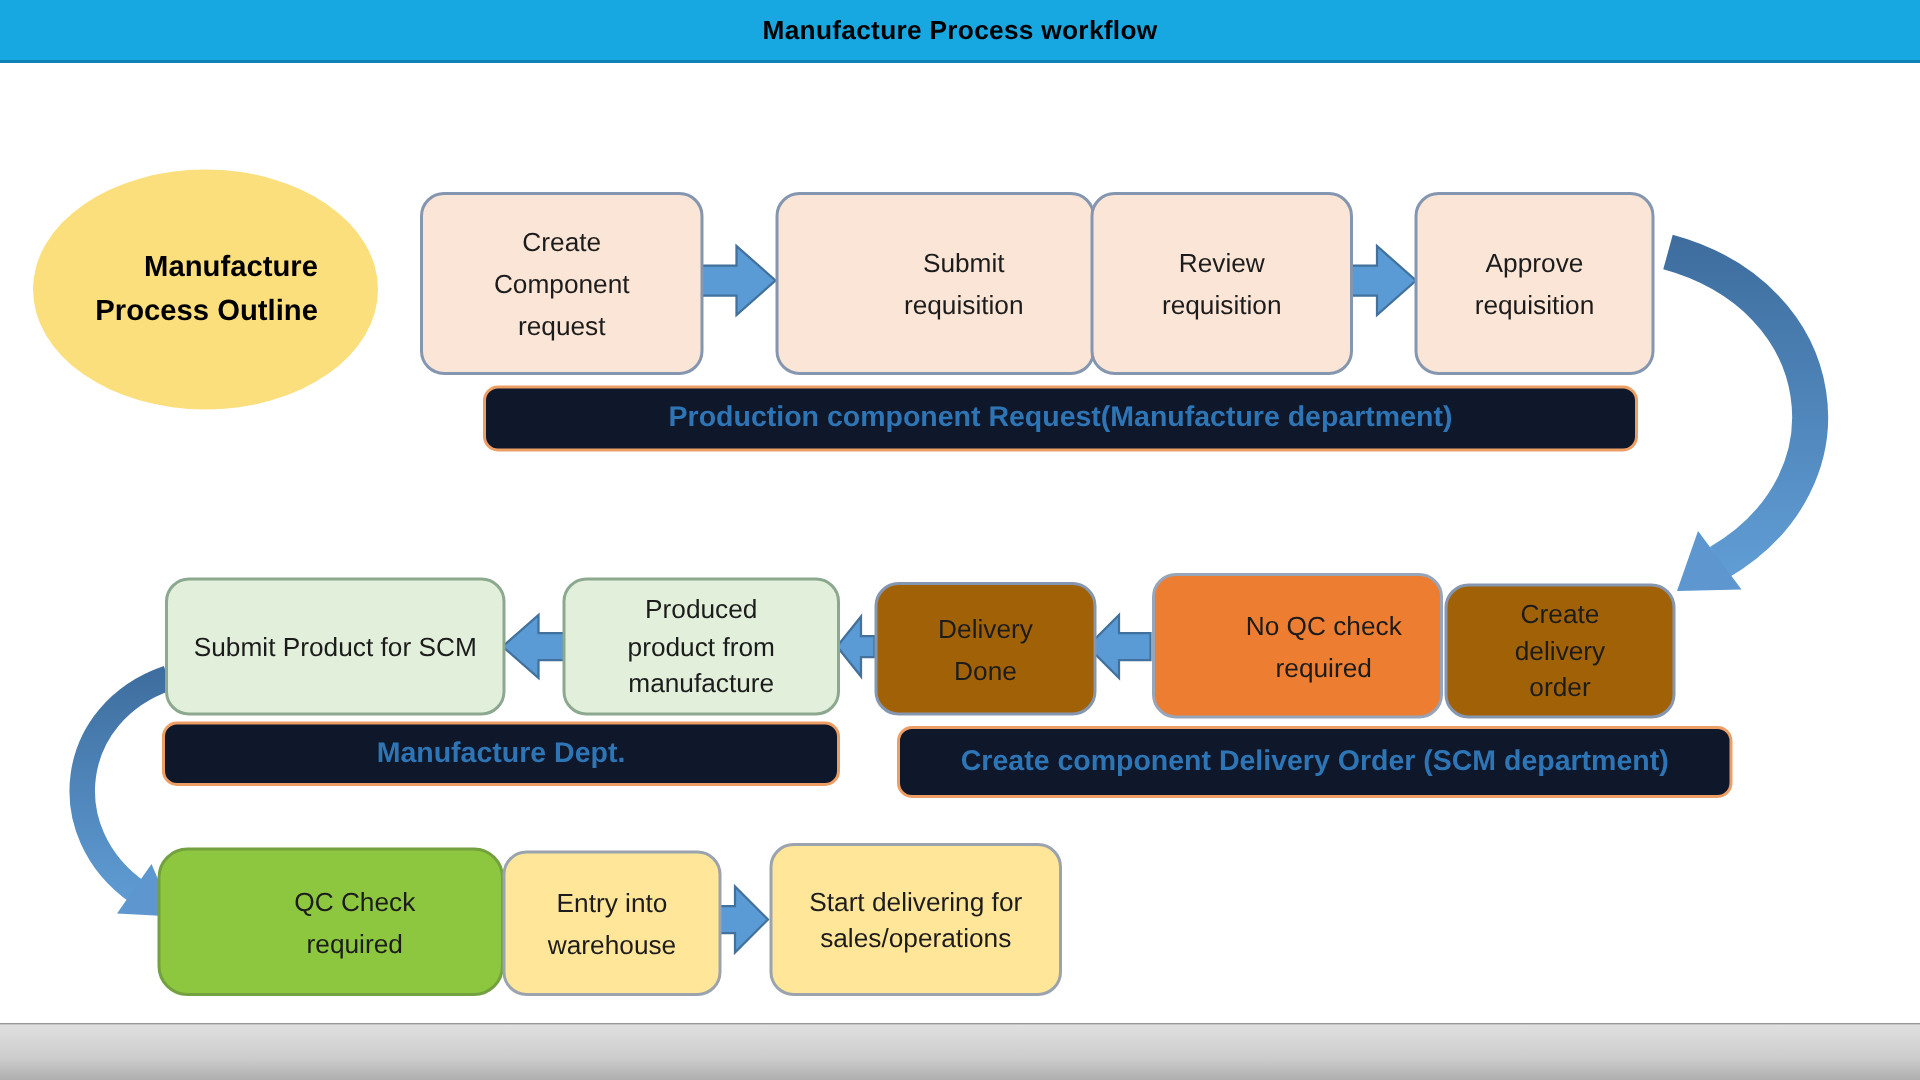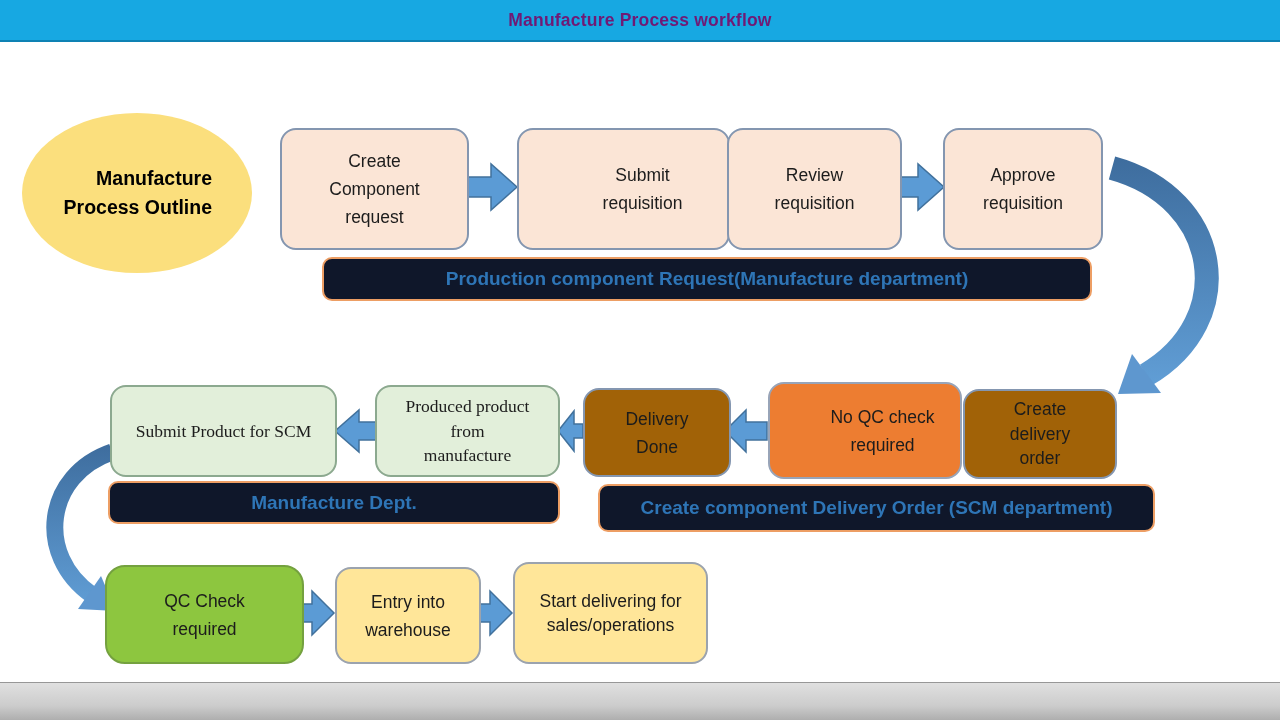--- a/index.html
+++ b/index.html
@@ -4,43 +4,43 @@
 <style>
   html,body{margin:0;padding:0;background:#ffffff;}
   #canvas{
     position:relative;width:1280px;height:720px;overflow:hidden;background:#ffffff;
     font-family:"Liberation Sans",sans-serif;
   }
   .header{
     position:absolute;left:0;top:0;width:1280px;height:40px;
     background:#17A8E2;border-bottom:2px solid #0E82B4;
     display:flex;align-items:center;justify-content:center;
-    color:#701a75;font-weight:bold;font-size:17.5px;letter-spacing:.2px;
+    color:#000000;font-weight:bold;font-size:17.5px;letter-spacing:.2px;
   }
   .footer{
     position:absolute;left:0;top:682px;width:1280px;height:38px;
     background:linear-gradient(180deg,#E0E0E0 0%,#CCCCCC 60%,#ACACAC 100%);
     border-top:1px solid #979797;
   }
   .ellipse{
     position:absolute;left:22px;top:113px;width:230px;height:160px;
     background:#FBDF7D;border-radius:50%;
     display:flex;align-items:center;justify-content:center;text-align:right;
     color:#000;font-weight:bold;font-size:19.5px;line-height:1.5;
   }
   .node{
     position:absolute;display:flex;align-items:center;justify-content:center;
     text-align:center;border:2px solid #8496B0;border-radius:16px;
     color:#1c1c1c;font-size:17.5px;line-height:1.6;background:#fff;
   }
   .peach{background:#FBE5D6;}
   .ltblue{background:#a16207;}
   .orange{background:#ED7D31;border-color:#98A4B8;}
-  .ltgreen{background:#E2EFDA;border-color:#8CA98F;font-family:Liberation Serif, serif;}
-  .green{background:#8DC63F;border-color:#74A13F;border-radius:20px;}
+  .ltgreen{background:#E2EFDA;border-color:#8CA98F;}
+  .green{background:#8DC63F;border-color:#74A13F;border-radius:20px;padding-left:32px;}
   .yellow{background:#FFE699;border-color:#9BA3AE;}
   .caption{
     position:absolute;background:#0f172a;border:2px solid #ED9E64;border-radius:10px;
     display:flex;align-items:center;justify-content:center;text-align:center;
     color:#2E75B6;font-weight:bold;font-size:19px;
   }
   .arrow-layer{position:absolute;left:0;top:0;width:1280px;height:720px;pointer-events:none;}
 </style>
 </head>
 <body>

